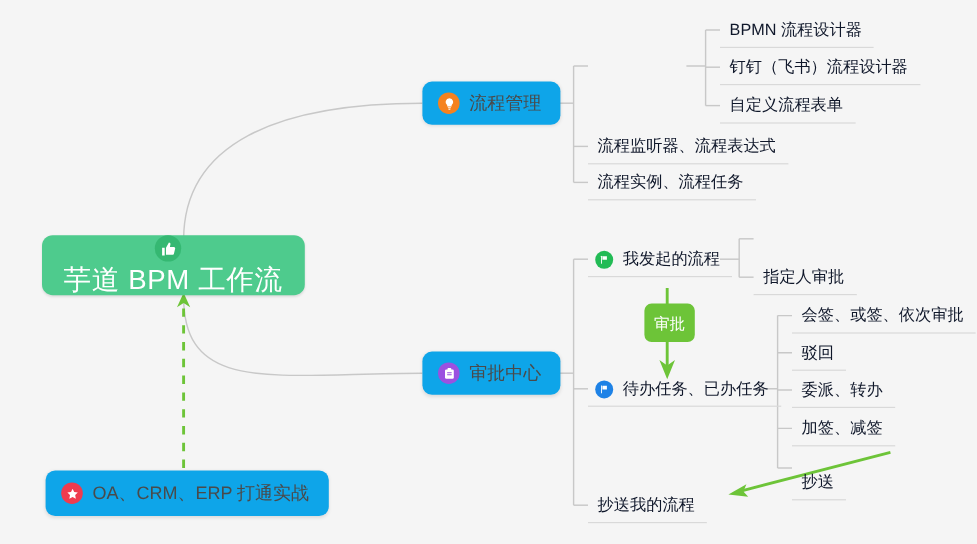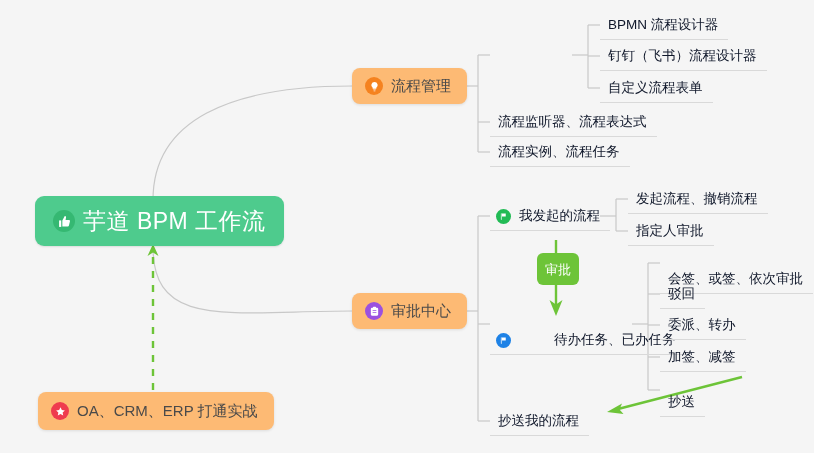--- a/index.html
+++ b/index.html
@@ -41,21 +41,21 @@
     box-shadow: 0 1px 2px rgba(0,0,0,0.10);
   }
   .root .label {
     color: #ffffff;
     font-size: 23px;
     letter-spacing: 0.5px;
   }
 
   
   .card {
-    background: #fdba74;
+    background: #0ea5e9;
     border-radius: 8px;
     padding: 0 16px 0 13px;
     height: 36px;
     box-shadow: 0 1px 3px rgba(0,0,0,0.10);
     align-items: center;
   }
   .card .label {
     color: #4a4a4a;
     font-size: 15px;
   }
@@ -165,21 +165,21 @@
       <line x1="556" y1="240" x2="556" y2="305" stroke="#6dc438" stroke-width="2.4"></line>
       <path d="M 556 316 L 549.5 300 L 556 304.5 L 562.5 300 Z" fill="#6dc438"></path>
     </g>
 
     <g>
       <line x1="742" y1="377" x2="618" y2="409" stroke="#6dc438" stroke-width="2.4"></line>
       <path d="M 607 412 L 622 403.5 L 619.5 409.5 L 623.5 414 Z" fill="#6dc438"></path>
     </g>
   </svg>
 
-  <div class="node root" style="left:35px; top:196px;">
+  <div class="node root" style="left:35px; top:196px;flex-direction:column;">
     <span class="ico ico-thumb ico-lg">
       <svg width="13" height="13" viewBox="0 0 24 24" fill="#ffffff">
         <path d="M2 10h4v12H2z"></path>
         <path d="M8 10l4.5-8c1.6 0 2.6 1.2 2.3 2.7L14 9h6.2c1.3 0 2.2 1.2 1.9 2.4l-1.9 8c-.2 1-1.1 1.6-2.1 1.6H8V10z"></path>
       </svg>
     </span>
     <span class="label">芋道 BPM 工作流</span>
   </div>
 
   <div class="node card" style="left:352px; top:68px;">
@@ -225,38 +225,35 @@
 
   <div class="node leaf with-icon" style="left:490px; top:202px;">
     <span class="ico ico-flagg ico-sm">
       <svg width="9" height="9" viewBox="0 0 24 24" fill="#ffffff">
         <rect x="5" y="3" width="2" height="18" rx="1"></rect>
         <path d="M8 4h10v8H8z"></path>
       </svg>
     </span>
     <span class="label">我发起的流程</span>
   </div>
-  <div class="node leaf" style="left:628px; top:185px;">
-    <span class="label">发起流程、撤销流程</span>
-  </div>
   <div class="node leaf" style="left:628px; top:217px;">
     <span class="label">指定人审批</span>
   </div>
 
-  <div class="node leaf with-icon" style="left:490px; top:326px;gap:35px;">
+  <div class="node leaf with-icon" style="left:490px; top:310px;">
     <span class="ico ico-flagb ico-sm">
       <svg width="9" height="9" viewBox="0 0 24 24" fill="#ffffff">
         <rect x="5" y="3" width="2" height="18" rx="1"></rect>
         <path d="M8 4h10v8H8z"></path>
       </svg>
     </span>
     <span class="label">待办任务、已办任务</span>
   </div>
 
-  <div class="node leaf" style="left:660px; top:249px;margin-top:16px;">
+  <div class="node leaf" style="left:660px; top:249px;">
     <span class="label">会签、或签、依次审批</span>
   </div>
   <div class="node leaf" style="left:660px; top:280px;">
     <span class="label">驳回</span>
   </div>
   <div class="node leaf" style="left:660px; top:311px;">
     <span class="label">委派、转办</span>
   </div>
   <div class="node leaf" style="left:660px; top:343px;">
     <span class="label">加签、减签</span>

